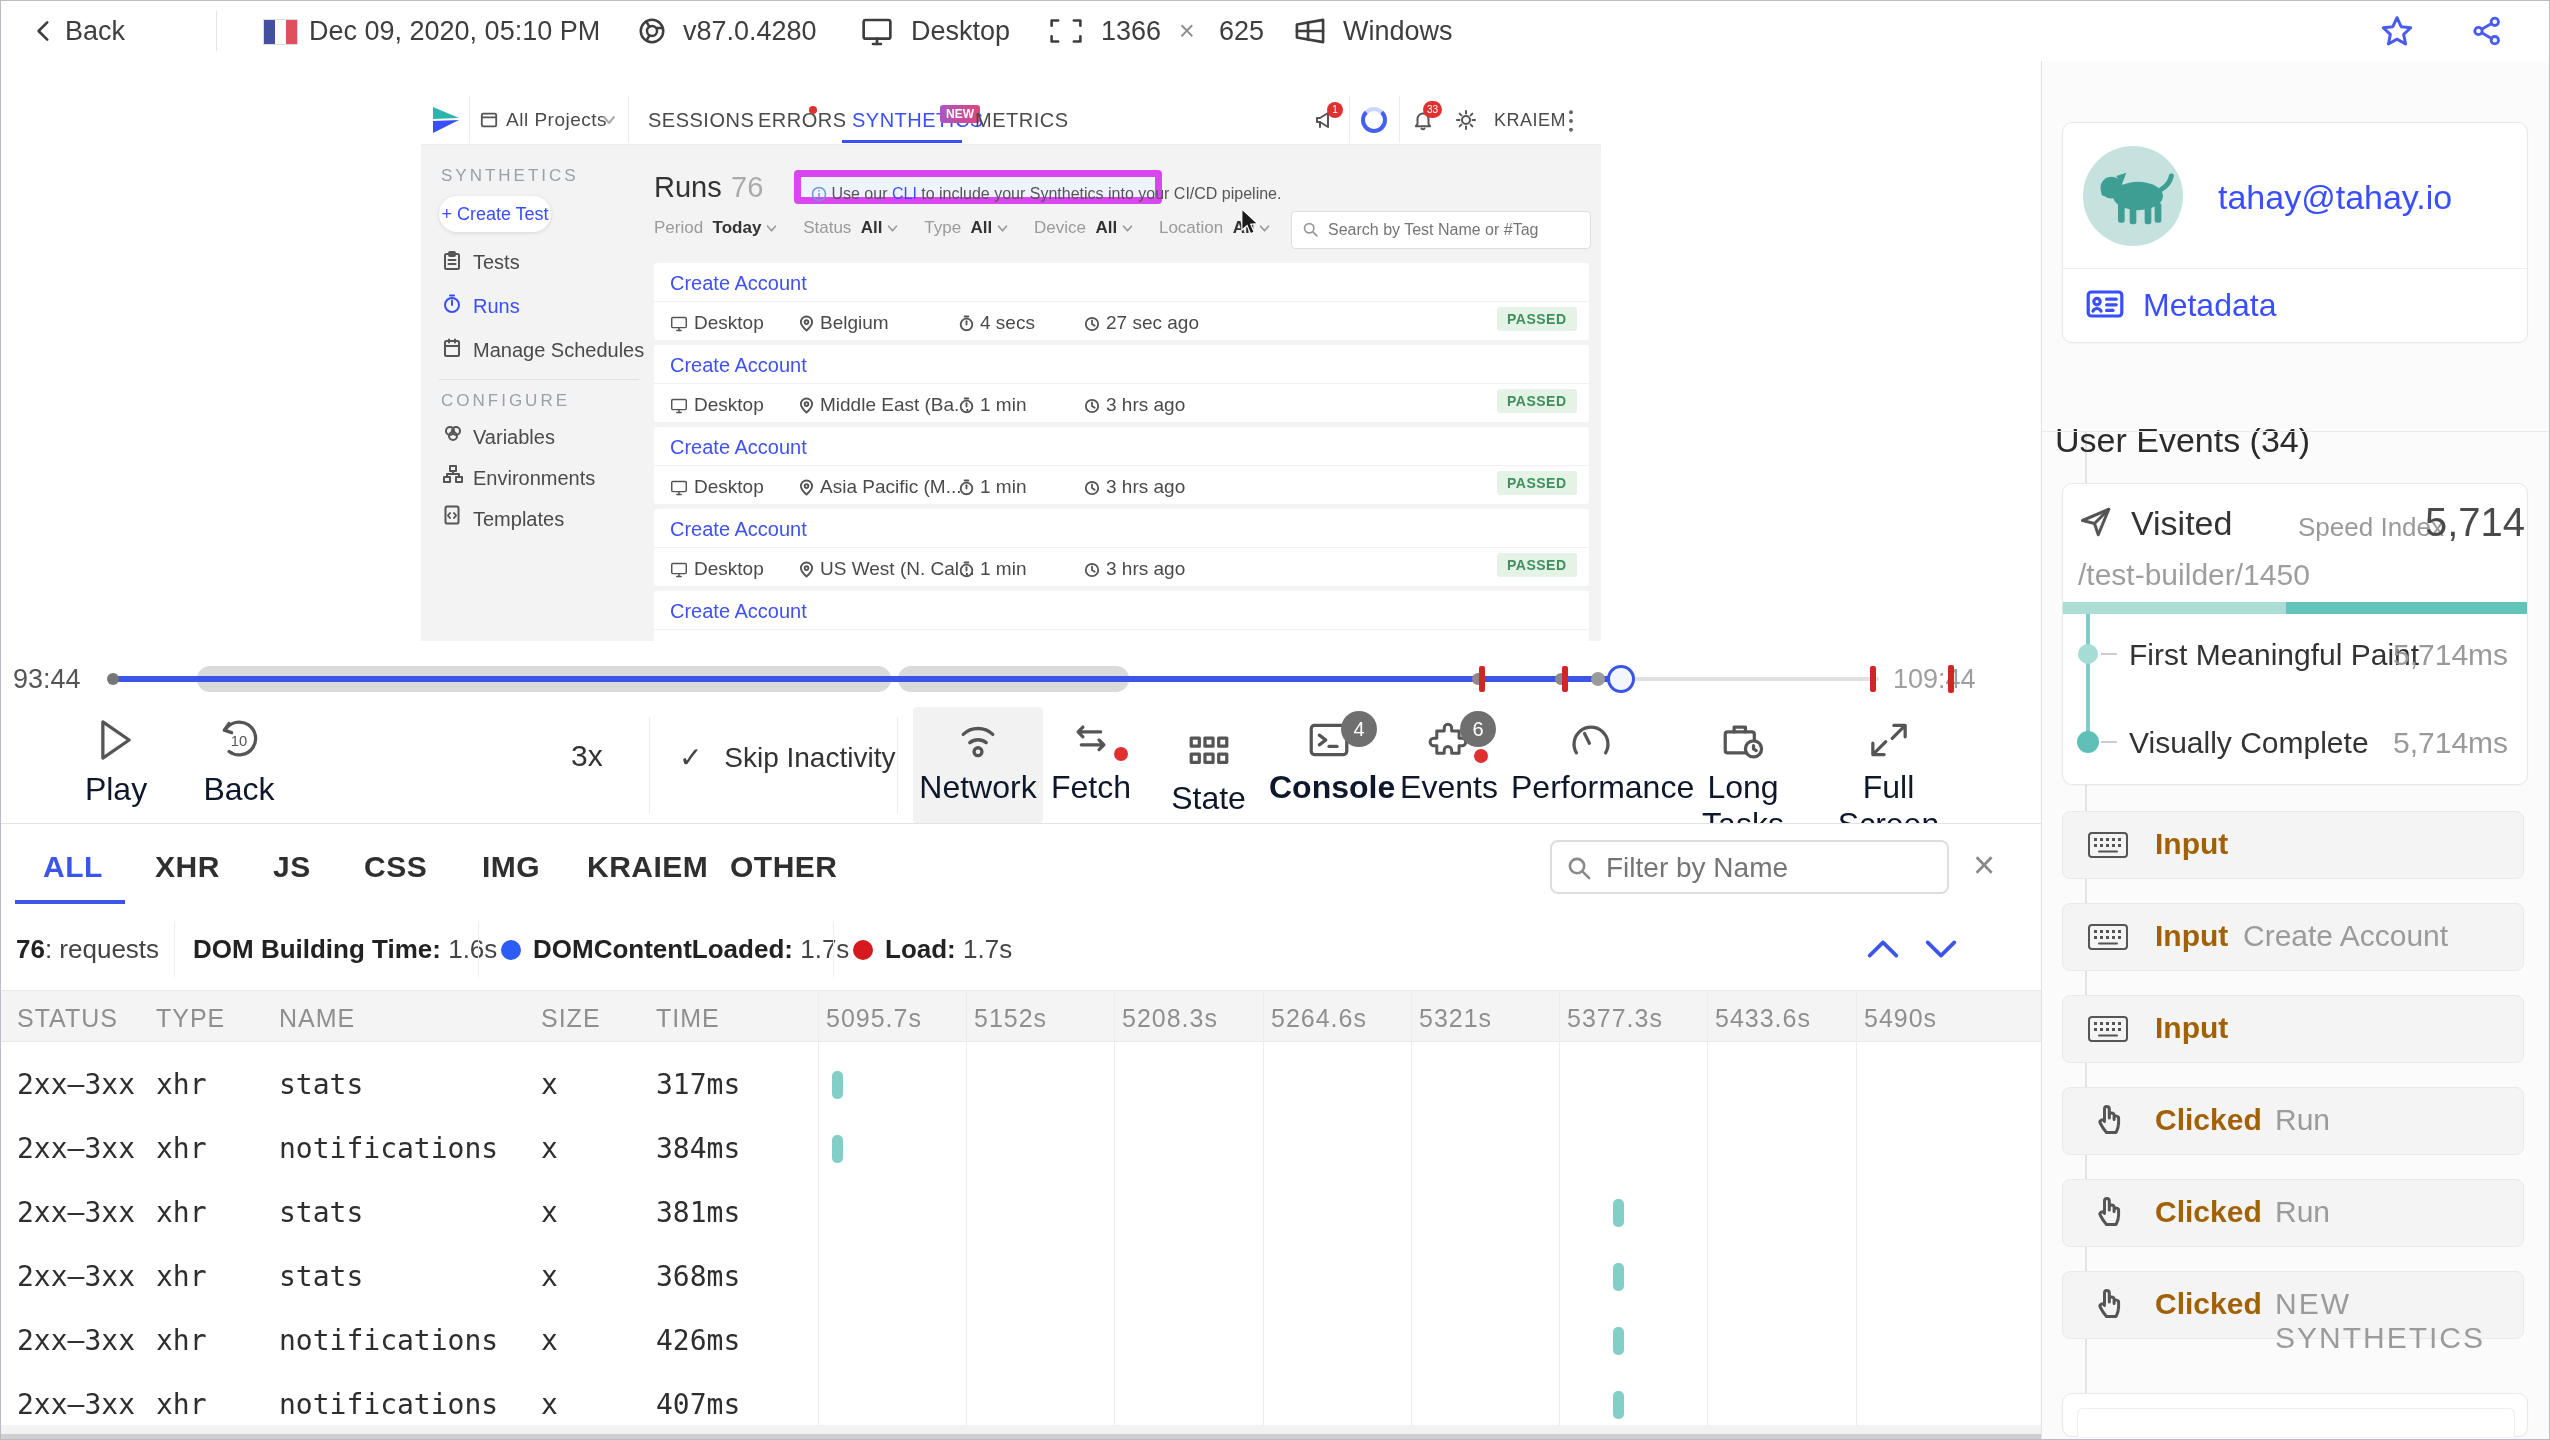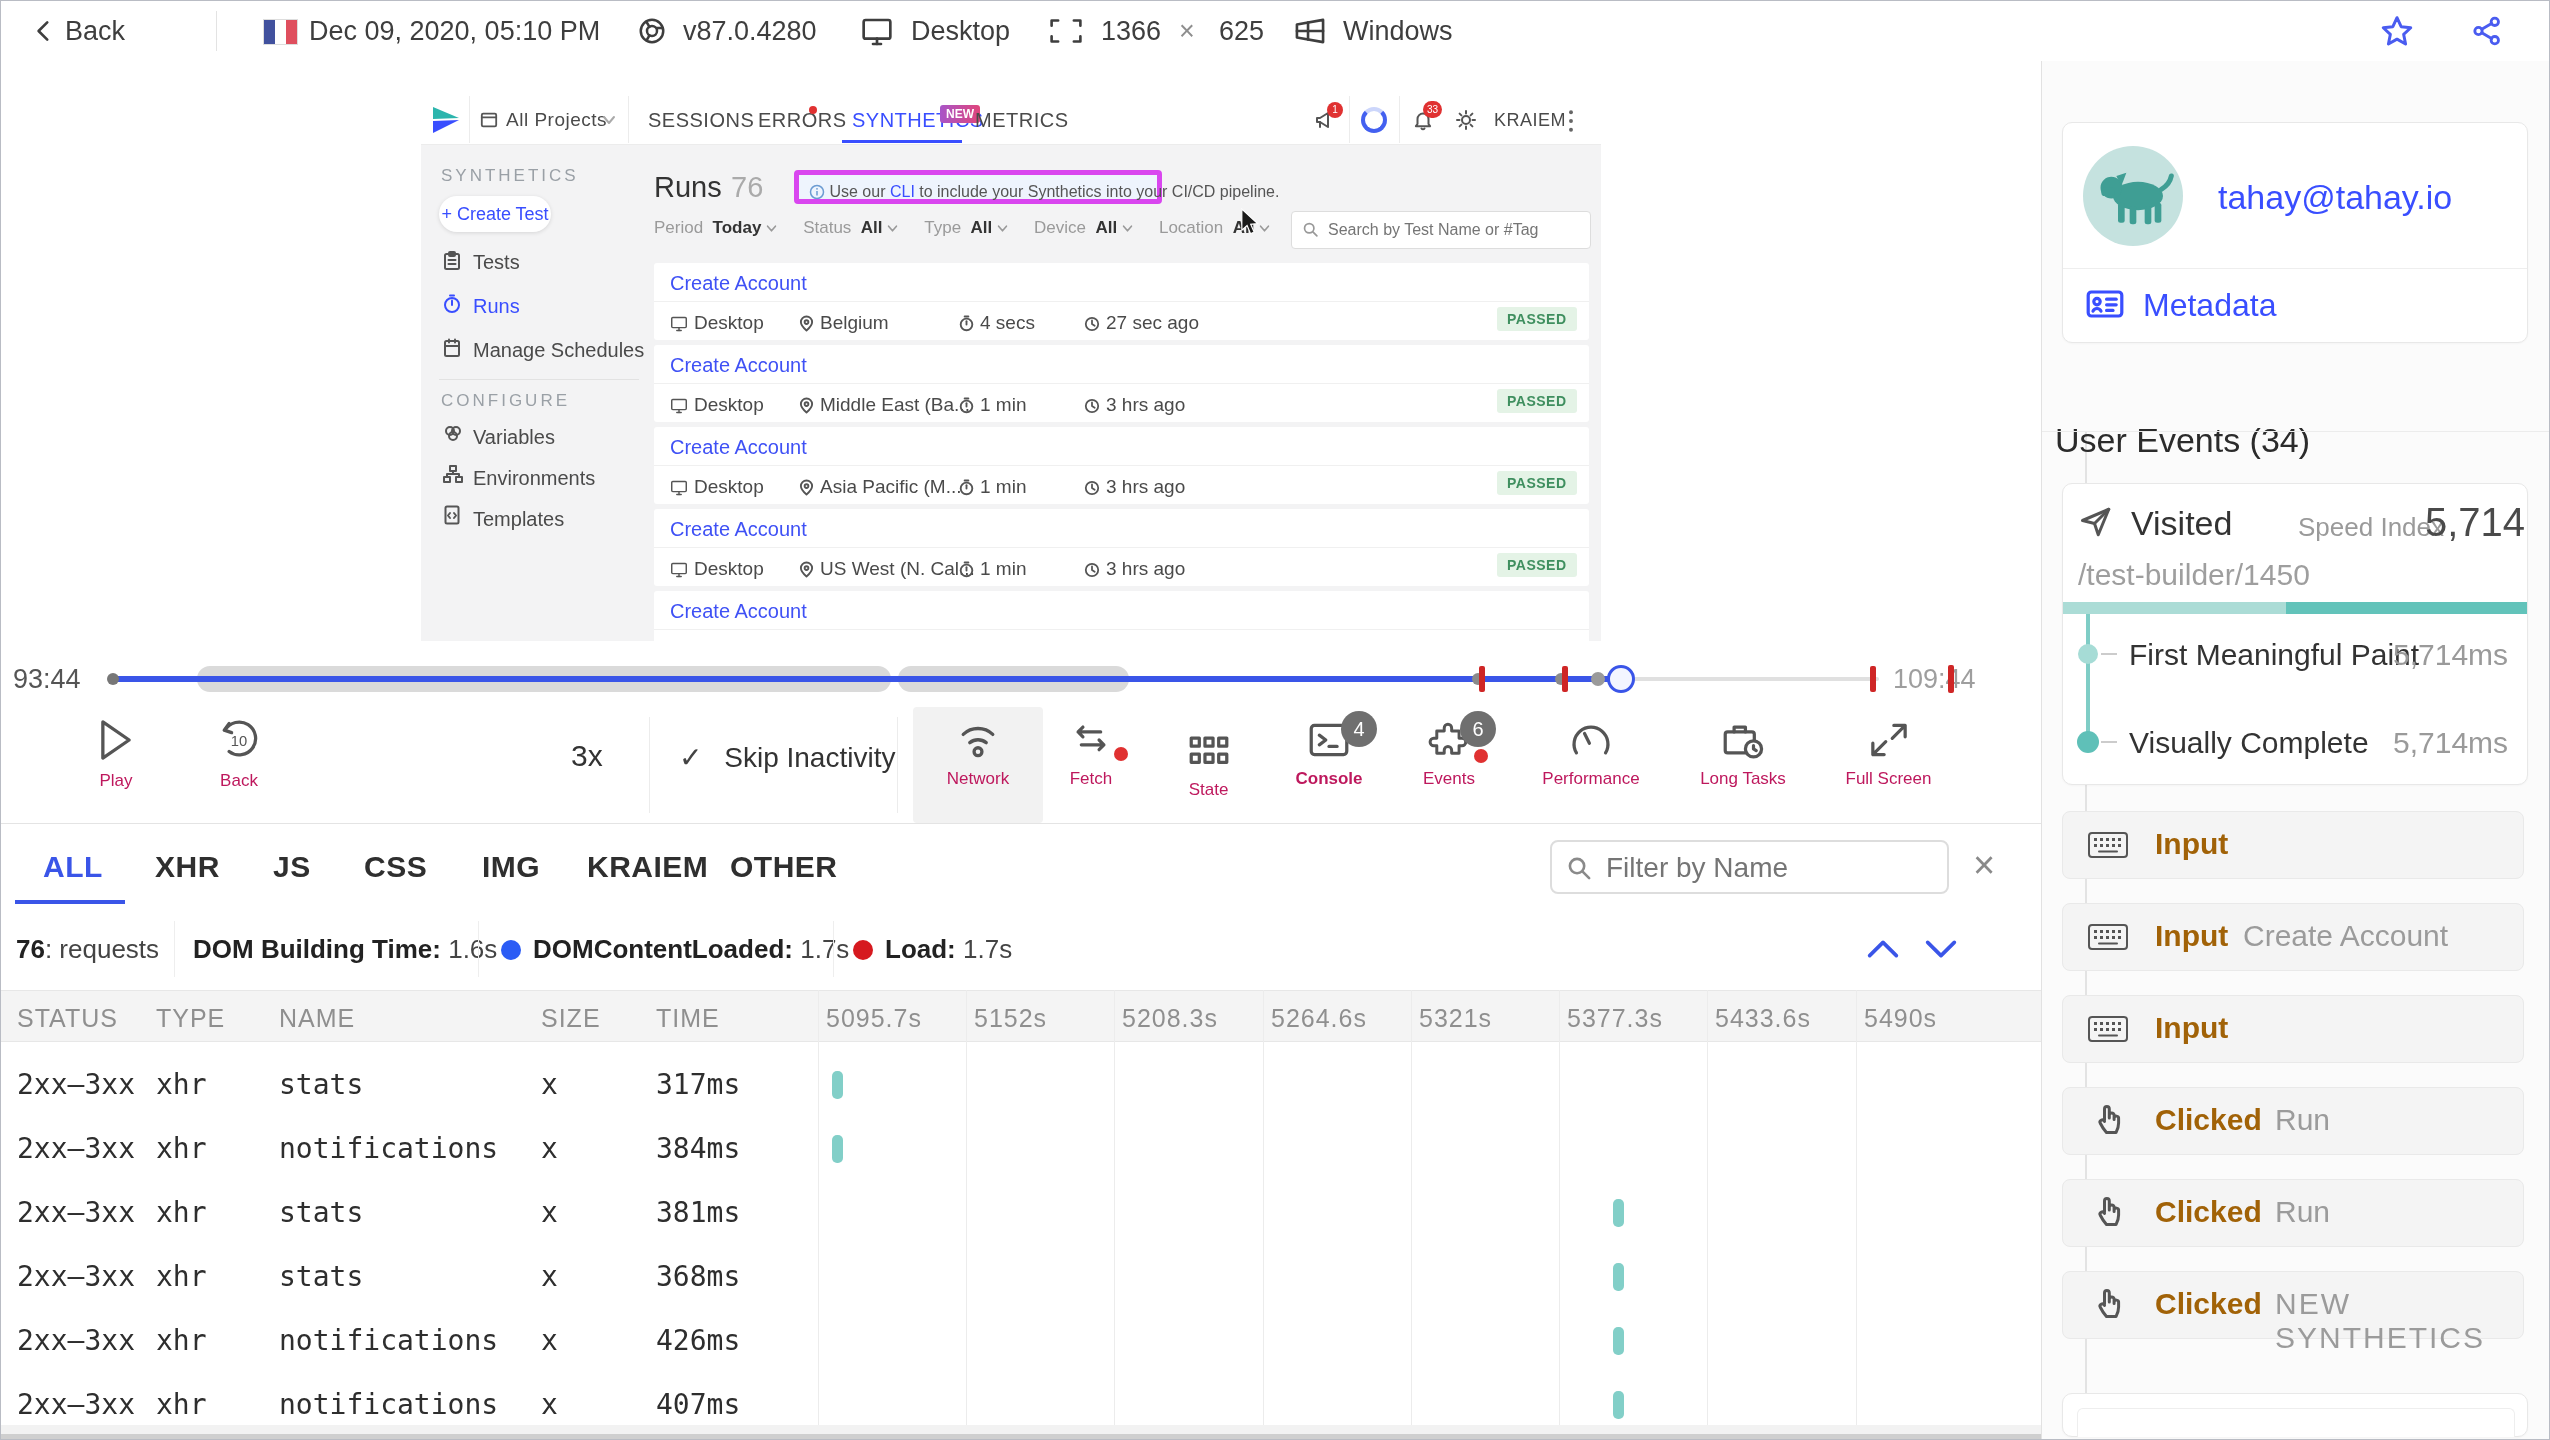--- a/index.html
+++ b/index.html
@@ -21,21 +21,21 @@
   .appsb-item{font-size:20px;color:#4a4a4a;}
   .runcard{background:#fff;border-radius:3px;left:233px;width:935px;}
   .runtitle{font-size:20px;color:#3f51f5;}
   .rundet{font-size:19px;color:#4a4a4a;}
   .badge-passed{background:#e4f3e6;color:#3f8f5f;font-size:14px;font-weight:bold;
                 padding:4px 10px;border-radius:3px;letter-spacing:.5px;}
   .reddot{background:#e03131;border-radius:50%;}
   
   .tl-label{font-size:27px;line-height:30px;}
   
-  .ctrl-label{font-size:17px;color:#be185d;text-align:center;}
+  .ctrl-label{font-size:32px;color:#0f172a;text-align:center;}
   .ctrl{position:absolute;text-align:center;}
   .badge-count{position:absolute;width:36px;height:36px;border-radius:50%;background:#6f6f6f;
                color:#fff;font-size:20px;text-align:center;line-height:36px;}
   
   .net-tab{font-size:30px;font-weight:bold;color:#2f2f2f;letter-spacing:.5px;}
   .stat-b{font-weight:bold;color:#222;}
   .stat{font-size:26px;color:#444;}
   .th{font-size:25px;color:#8f8f8f;letter-spacing:1px;}
   .mono{font-family:"DejaVu Sans Mono",monospace;}
   .cell{font-size:28px;color:#2e2e2e;}
@@ -228,21 +228,21 @@
     <div class="abs" style="left:22px;top:409px;">
         <svg width="18" height="20" viewBox="0 0 18 20">
           <rect class="ic" x="2.5" y="1.5" width="13" height="17" rx="1.5"></rect>
           <path class="ic" d="M7 8 5 10.5 7 13M11 8l2 2.5-2 2.5"></path>
         </svg>
       </div>
     <span class="abs appsb-item" style="left:52px;top:412px;">Templates</span>
 
     <span class="abs" style="left:233px;top:75px;font-size:29px;color:#333;">Runs</span>
     <span class="abs" style="left:310px;top:75px;font-size:29px;color:#aaa;">76</span>
-    <div class="abs" style="left:373px;top:74px;width:368px;height:34px;background:#eef4fd;border:5px solid #d946ef;border-radius:4px;line-height:34px;font-size:16px;color:#555;padding:0 10px;box-sizing:border-box;white-space:nowrap;">
+    <div class="abs" style="left:373px;top:74px;width:368px;height:34px;background:#eef4fd;border:7px solid #d946ef;border-radius:4px;line-height:34px;font-size:16px;color:#555;padding:0 10px;box-sizing:border-box;white-space:nowrap;">
       <svg style="display:inline-block;vertical-align:-3px;" width="16" height="16" viewBox="0 0 16 16">
           <circle class="ic" cx="8" cy="8" r="6.5" style="stroke:#6b9bd2;stroke-width:1.5"></circle>
           <line x1="8" y1="7" x2="8" y2="11.5" stroke="#6b9bd2" stroke-width="1.5"></line>
           <circle cx="8" cy="4.8" r=".9" fill="#6b9bd2"></circle>
         </svg>
       <span>Use our </span><span class="blue">CLI</span><span> to include your Synthetics into your CI/CD pipeline.</span>
     </div>
 
     <div class="abs" style="left:233px;top:122px;font-size:17px;color:#9a9a9a;display:flex;gap:26px;white-space:nowrap;">
       <span><span>Period</span>&nbsp;&nbsp;<b style="color:#333;">Today</b> <svg width="11" height="9" viewBox="0 0 14 10" style="display:inline-block">

